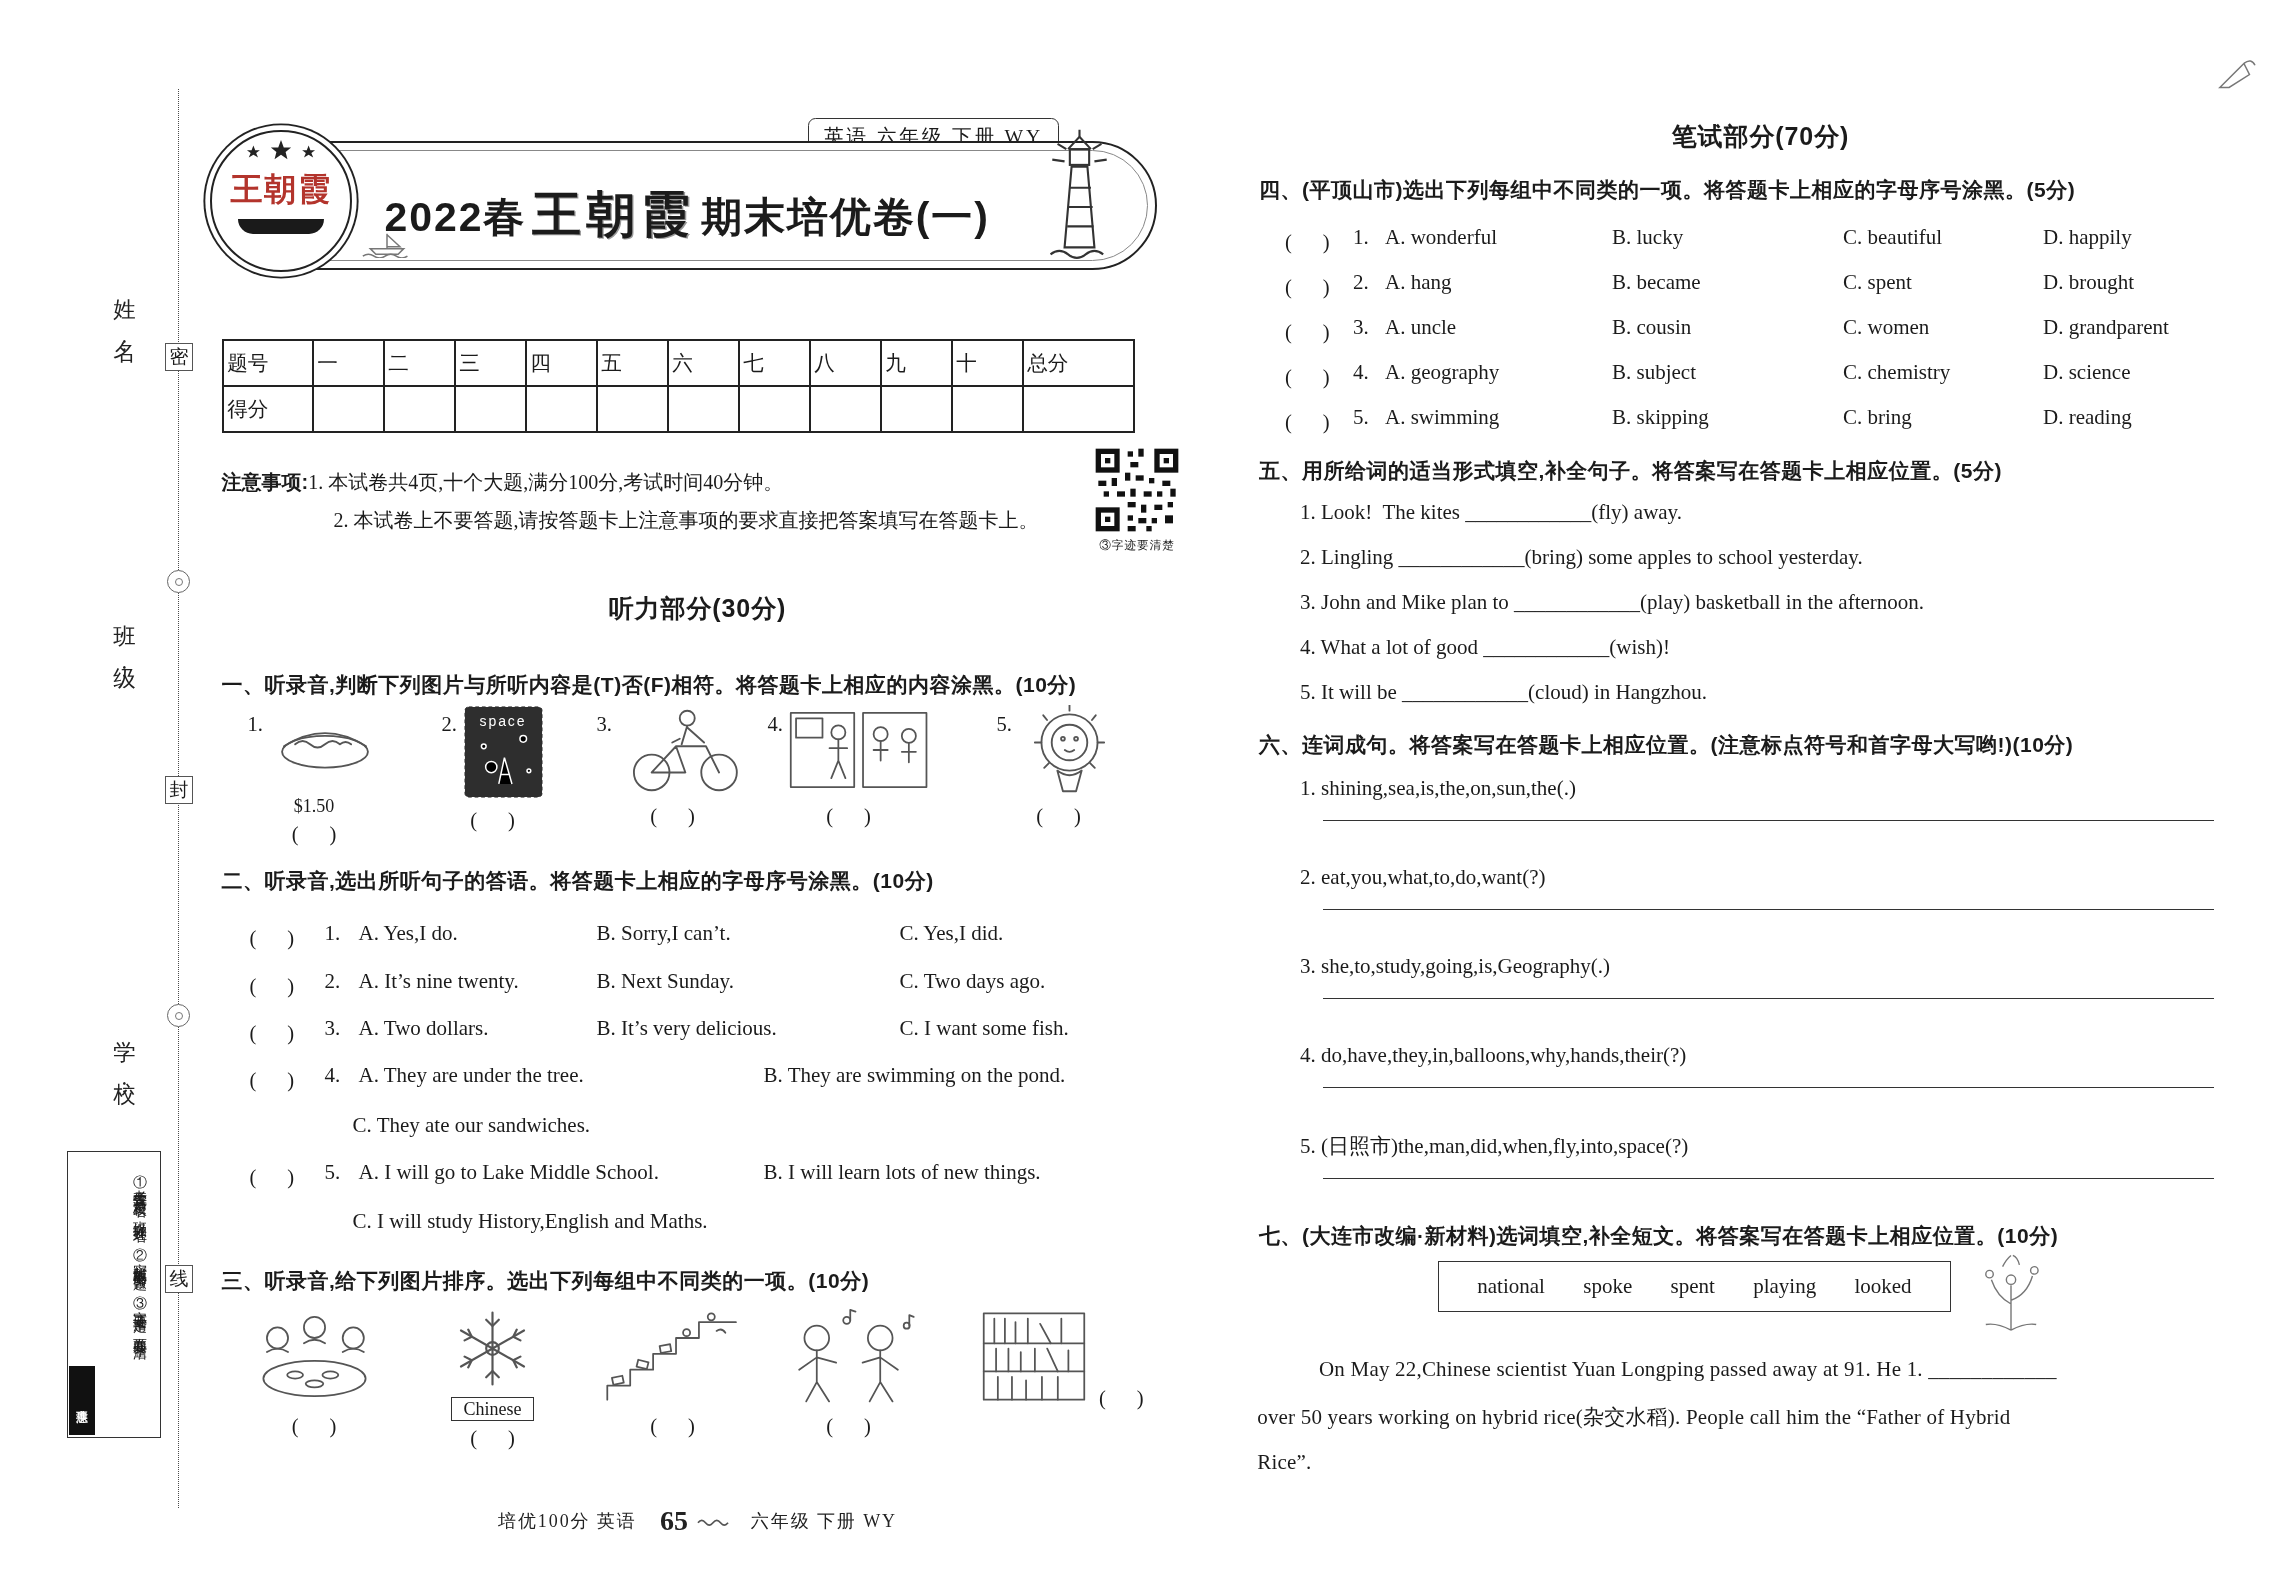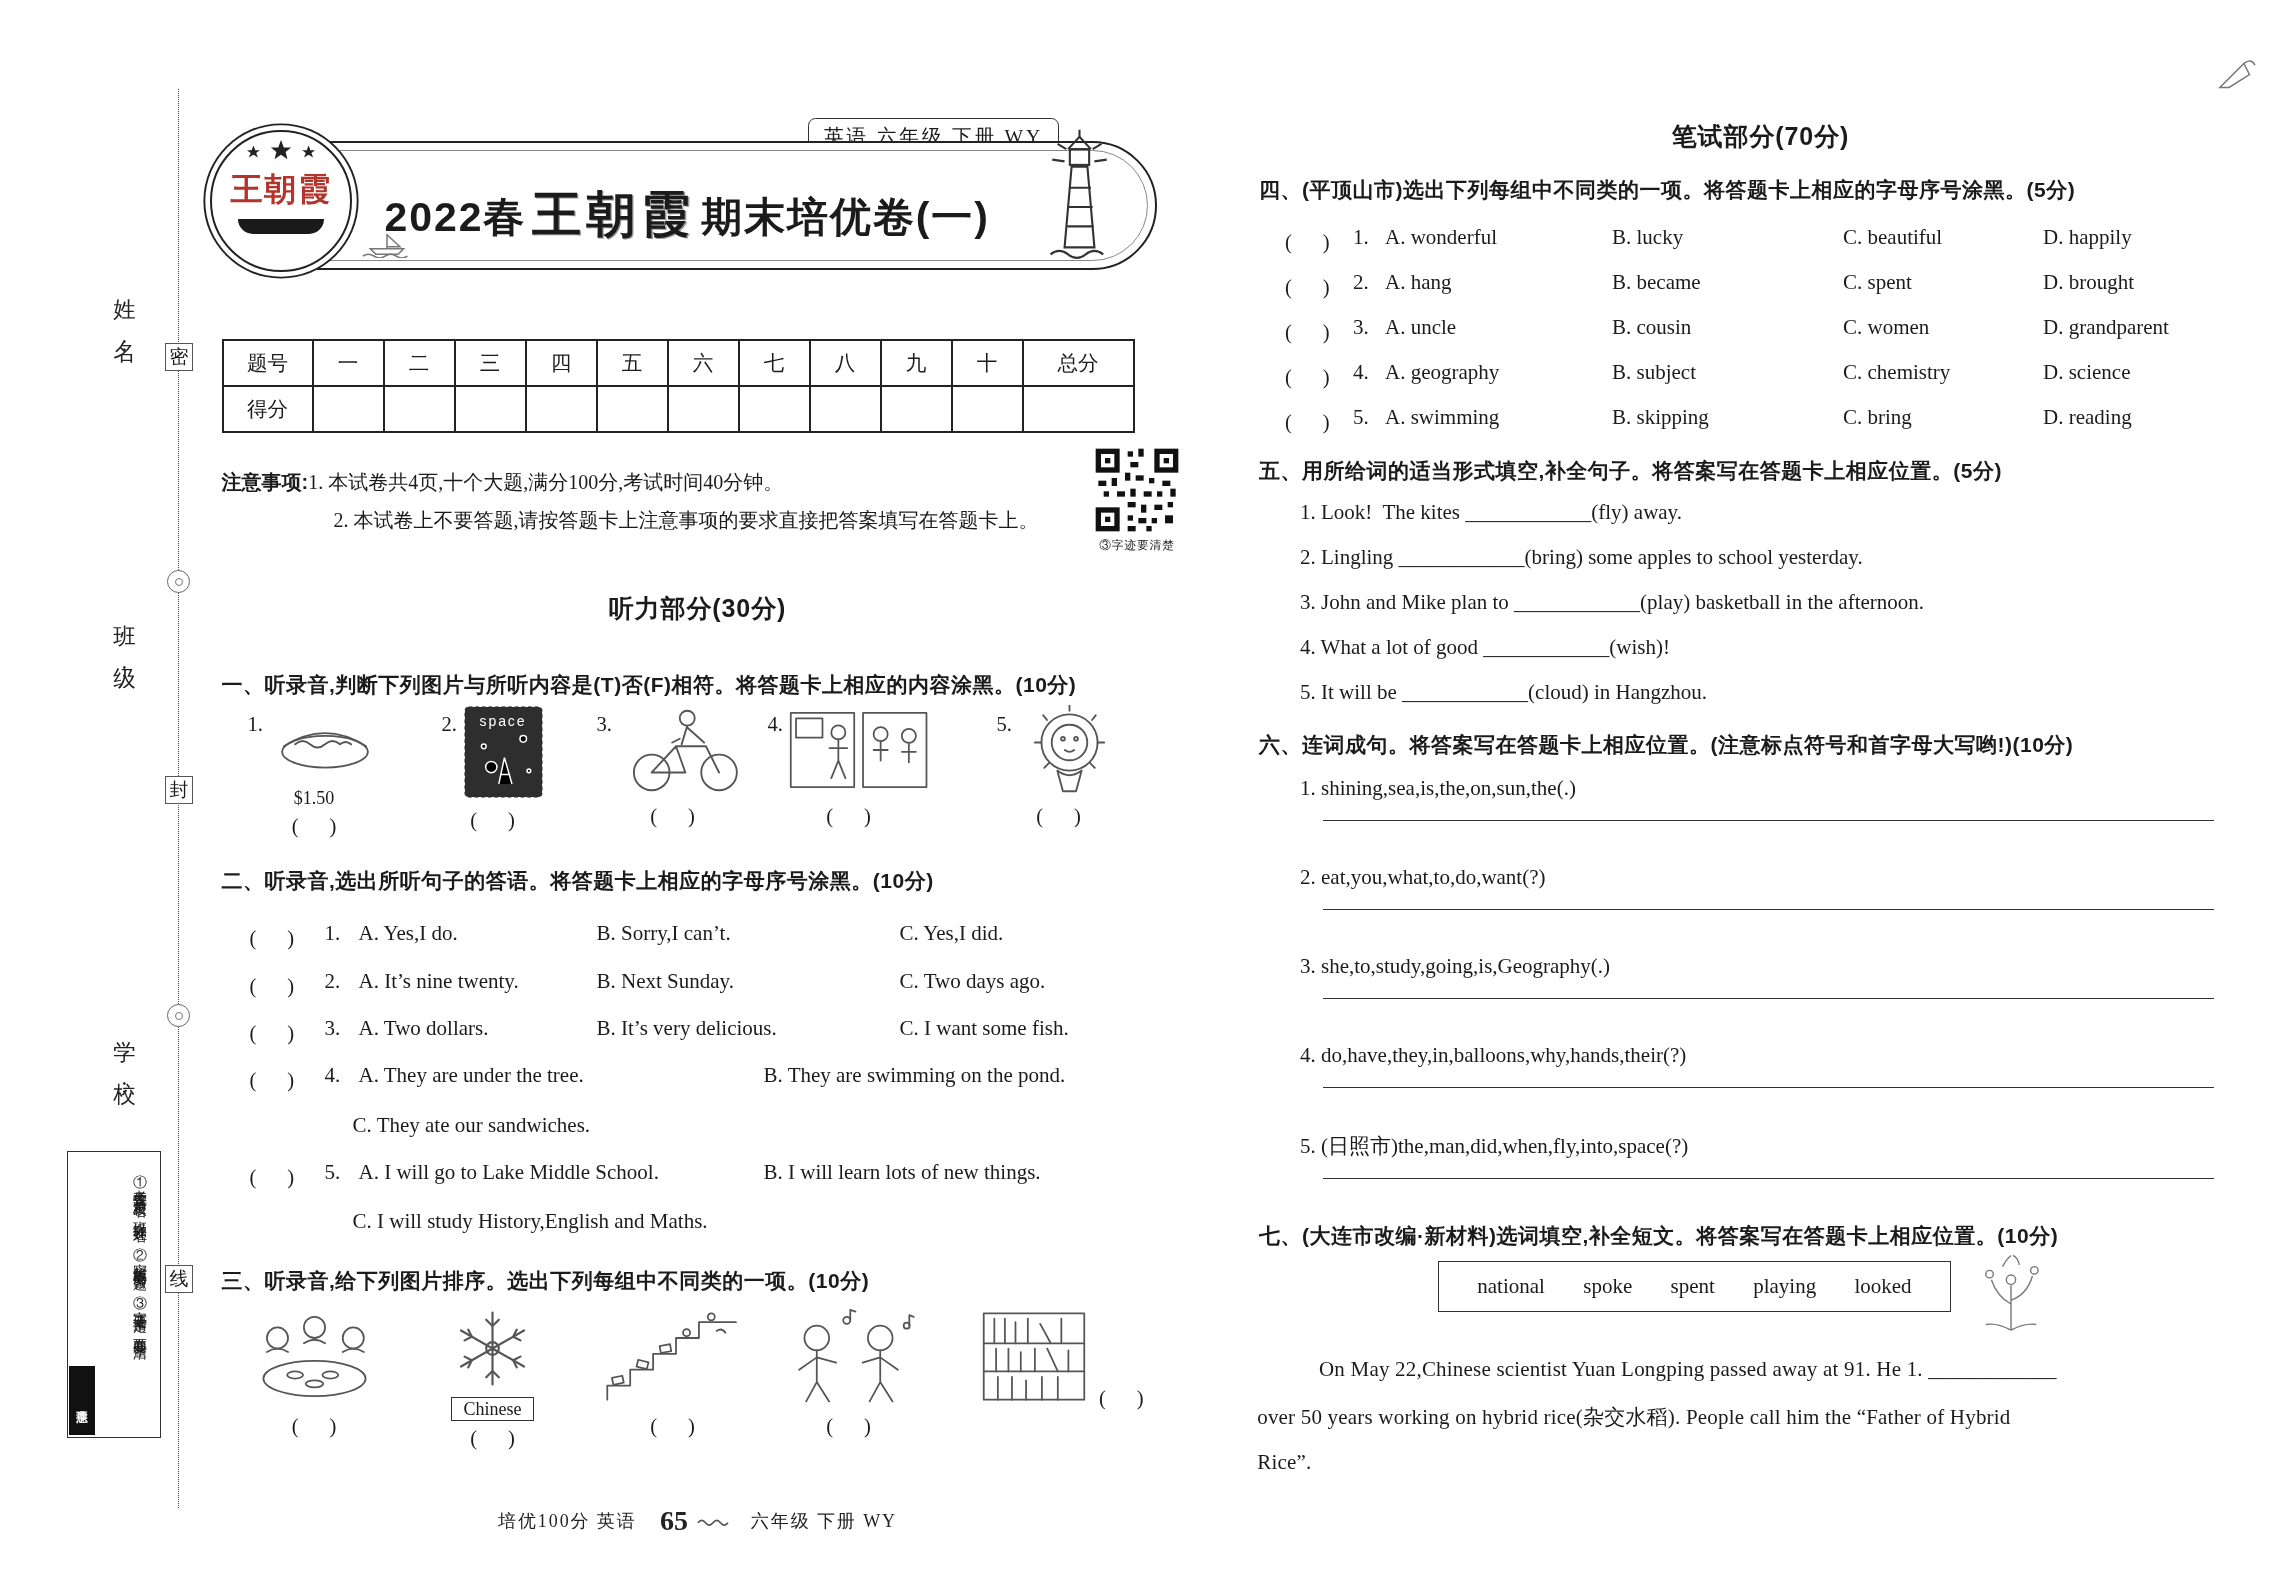--- a/index.html
+++ b/index.html
@@ -44,21 +44,21 @@
     display:flex;align-items:center;justify-content:center;flex-direction:column}
   .logo-text{color:#b3342c;font-size:32px;font-weight:900;letter-spacing:1.9px;
     font-family:"Liberation Sans","DejaVu Sans",sans-serif}
   .logo-ribbon{width:86px;height:15px;background:#1a1a1a;border-radius:0 0 37px 37px;margin-top:7.5px}
   .logo-stars{position:absolute;top:5.6px;left:0;width:100%;height:28px}
   .lighthouse{position:absolute;right:36px;top:-17px;z-index:3}
   .boat{position:absolute;left:141px;bottom:5.6px}
 
   
   .scoretab{position:absolute;top:339px;left:7.5px;border-collapse:collapse;background:#fff}
-  .scoretab td{border:2.1px solid #222;height:46px;text-align:center;font-size:20.6px;padding:0 3.7px}
+  .scoretab td{border:2.1px solid #222;height:46px;font-size:20.6px;padding:0 3.7px}
   .scoretab td.c0{width:90px}
   .scoretab td.cn{width:71px}
   .scoretab td.cz{width:111px}
 
   
   .notes{position:absolute;top:463px;left:7.5px;width:862px;font-size:20px;line-height:1.9}
   .notes .lbl{font-weight:700;font-family:"Liberation Sans","DejaVu Sans",sans-serif}
   .notes .l2{padding-left:112px}
   .qr{position:absolute;top:446px;left:879px;width:88px;height:88px}
   .qrcap{position:absolute;top:538px;left:864px;width:118px;text-align:center;font-size:11.7px;letter-spacing:0.9px}
@@ -69,21 +69,21 @@
   .sech{position:absolute;left:7.5px;font-size:21px;font-weight:700;letter-spacing:0.5px;
     font-family:"Liberation Sans","DejaVu Sans",sans-serif}
   .sechR{left:13px}
 
   
   .s1row,.s3row{position:absolute;left:7.5px;width:952px}
   .cell{position:absolute;width:174px;text-align:center}
   .picwrap{display:flex;align-items:flex-start;justify-content:center;gap:5.6px}
   .pnum{font-size:20.6px;line-height:1;padding-top:9.4px}
   .pic svg{stroke:#555;fill:none;stroke-width:2;stroke-linecap:round;stroke-linejoin:round}
-  .pcap{font-size:18px;margin-top:6px}
+  .pcap{font-size:18px;margin-top:14px}
   .paren{font-size:20.6px;white-space:pre;margin-top:5.6px;display:inline-block}
   .stampwrap{position:relative;display:inline-block}
   .stampcap{position:absolute;top:7.5px;left:0;width:100%;text-align:center;color:#fff;font-size:14px;
     letter-spacing:1.9px;font-family:"Liberation Sans","DejaVu Sans",sans-serif}
   .bjbox{display:inline-block;border:1.7px solid #333;padding:0.9px 11.2px;font-size:18px;margin-top:3.7px;background:#fff}
 
   
   .qrow{position:absolute;left:7.5px;right:7.5px;height:39px;font-size:21px}
   .qrow span{position:absolute;white-space:pre}
   .qrow .pr{left:28px}

